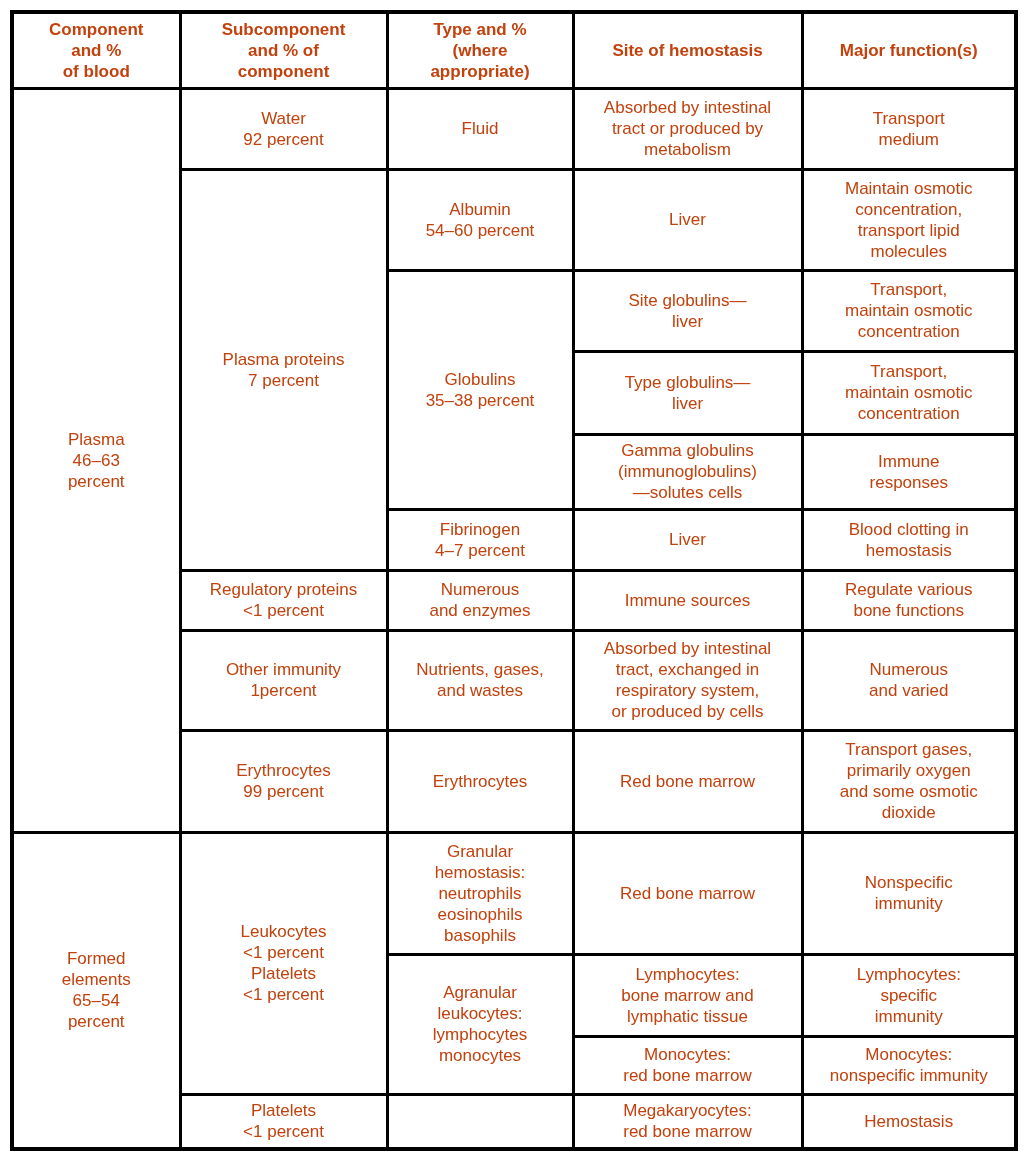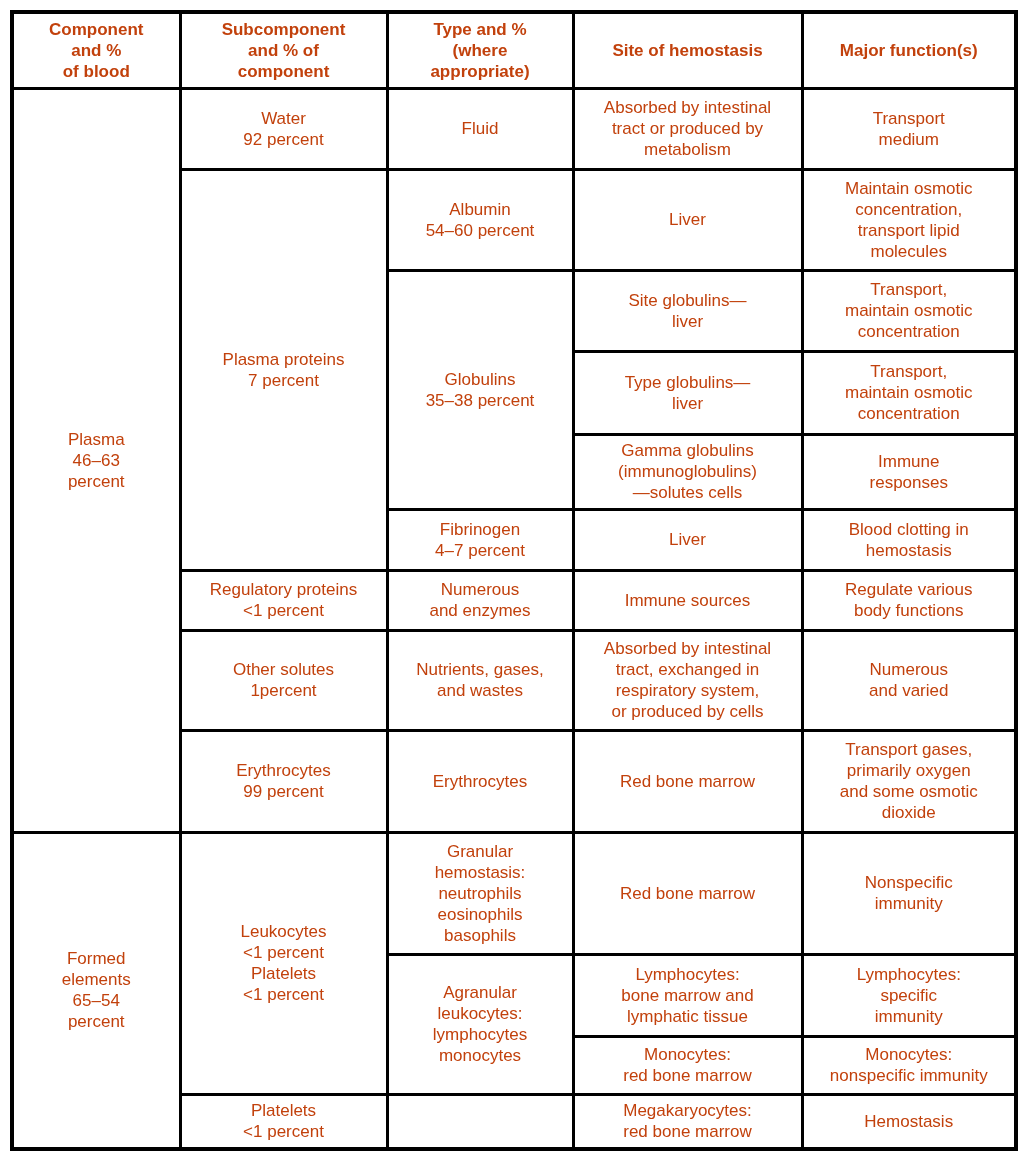--- a/index.html
+++ b/index.html
@@ -130,25 +130,25 @@
 hemostasis</td>
       </tr>
 
       <tr style="height:60px">
         <td>Regulatory proteins
 &lt;1 percent</td>
         <td>Numerous
 and enzymes</td>
         <td>Immune sources</td>
         <td>Regulate various
-body functions</td>
+bone functions</td>
       </tr>
 
       <tr style="height:100px">
-        <td>Other solutes
+        <td>Other immunity
 1percent</td>
         <td>Nutrients, gases,
 and wastes</td>
         <td>Absorbed by intestinal
 tract, exchanged in
 respiratory system,
 or produced by cells</td>
         <td>Numerous
 and varied</td>
       </tr>

